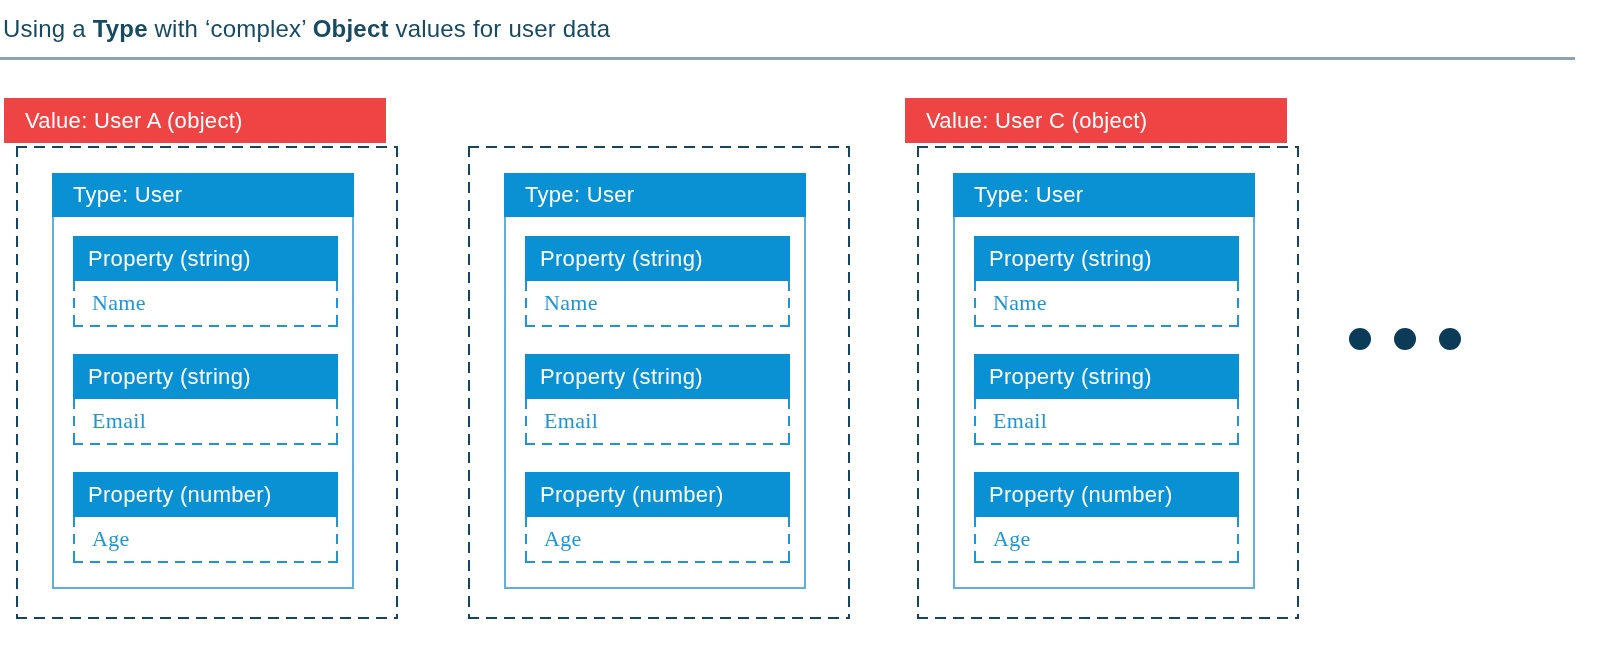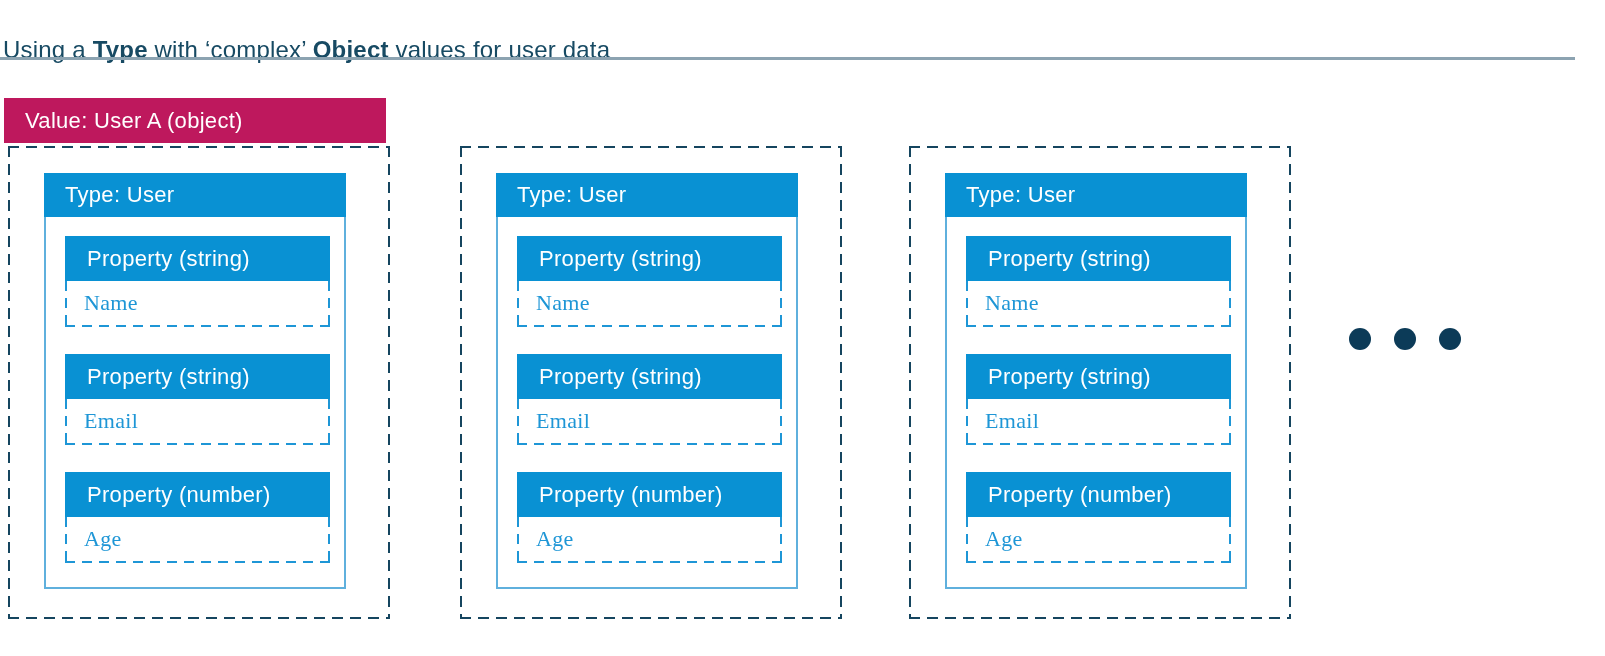--- a/index.html
+++ b/index.html
@@ -1,52 +1,52 @@
 <!DOCTYPE html>
 <html><head>
 <meta charset="utf-8">
 <style>
   html,body{margin:0;padding:0;background:#ffffff;}
   body{font-family:"Liberation Sans",sans-serif;}
   .page{position:relative;width:1605px;height:656px;background:#ffffff;overflow:hidden;}
 
   
-  .title{position:absolute;left:3px;top:15px;font-size:24px;color:#174a63;letter-spacing:.2px;white-space:nowrap;margin-top:21px;}
+  .title{position:absolute;left:3px;top:15px;font-size:24px;color:#174a63;letter-spacing:.2px;white-space:nowrap;}
   .title .bold{font-weight:700;}
   .title-rule{position:absolute;left:0;top:57px;width:1575px;height:3px;background:#8ca3b1;}
 
   
   .card{position:absolute;top:98px;width:382px;height:521px;}
   .card.pos-a{left:4px;}
   .card.pos-b{left:456px;}
   .card.pos-c{left:905px;}
 
-  .card-header{height:45px;background:#be185d;color:#ffffff;font-size:22px;line-height:45px;
+  .card-header{height:45px;background:#ef4444;color:#ffffff;font-size:22px;line-height:45px;
     padding-left:21px;box-sizing:border-box;letter-spacing:.3px;white-space:nowrap;}
 
   
-  .card-body{position:absolute;left:4px;top:48px;width:382px;height:473px;box-sizing:border-box;
+  .card-body{position:absolute;left:12px;top:48px;width:382px;height:473px;box-sizing:border-box;
     background-image:
       repeating-linear-gradient(to right,#15455f 0 11px,transparent 11px 18px),
       repeating-linear-gradient(to right,#15455f 0 11px,transparent 11px 18px),
       repeating-linear-gradient(to bottom,#15455f 0 11px,transparent 11px 18px),
       repeating-linear-gradient(to bottom,#15455f 0 11px,transparent 11px 18px);
     background-size:100% 2px,100% 2px,2px 100%,2px 100%;
     background-position:0 0,0 100%,0 0,100% 0;
     background-repeat:no-repeat;}
 
   .type-box{position:absolute;left:36px;top:27px;width:302px;height:416px;box-sizing:border-box;
     border:2px solid #5fb0dd;background:#ffffff;}
   .type-header{margin:-2px -2px 0 -2px;height:44px;background:#0991d3;color:#ffffff;
     font-size:22px;line-height:44px;padding-left:21px;letter-spacing:.3px;white-space:nowrap;}
 
   .prop-group{width:265px;margin:19px 14px 0 19px;}
   .prop-group + .prop-group{margin-top:27px;}
   .prop-header{height:45px;background:#0991d3;color:#ffffff;font-size:22px;line-height:45px;
-    padding-left:22px;box-sizing:border-box;letter-spacing:.3px;white-space:nowrap;}
+    padding-left:15px;box-sizing:border-box;letter-spacing:.3px;white-space:nowrap;}
   .prop-value{height:46px;box-sizing:border-box;color:#1e96d6;font-size:22px;line-height:44px;
     padding-left:19px;letter-spacing:.3px;white-space:nowrap;
     background-image:
       repeating-linear-gradient(to right,#1e96d6 0 10px,transparent 10px 17px),
       repeating-linear-gradient(to bottom,#1e96d6 0 10px,transparent 10px 17px),
       repeating-linear-gradient(to bottom,#1e96d6 0 10px,transparent 10px 17px);
     background-size:100% 2px,2px 100%,2px 100%;
     background-position:0 100%,0 0,100% 0;
     background-repeat:no-repeat;font-family:Liberation Serif, serif;}
 
@@ -97,20 +97,21 @@
         </div>
         <div class="prop-group">
           <div class="prop-header">Property (number)</div>
           <div class="prop-value">Age</div>
         </div>
       </div>
     </div>
   </div>
 
   <div class="card pos-c">
+    <div class="card-header">Value: User C (object)</div>
     <div class="card-body">
       <div class="type-box">
         <div class="type-header">Type: User</div>
         <div class="prop-group">
           <div class="prop-header">Property (string)</div>
           <div class="prop-value">Name</div>
         </div>
         <div class="prop-group">
           <div class="prop-header">Property (string)</div>
           <div class="prop-value">Email</div>

